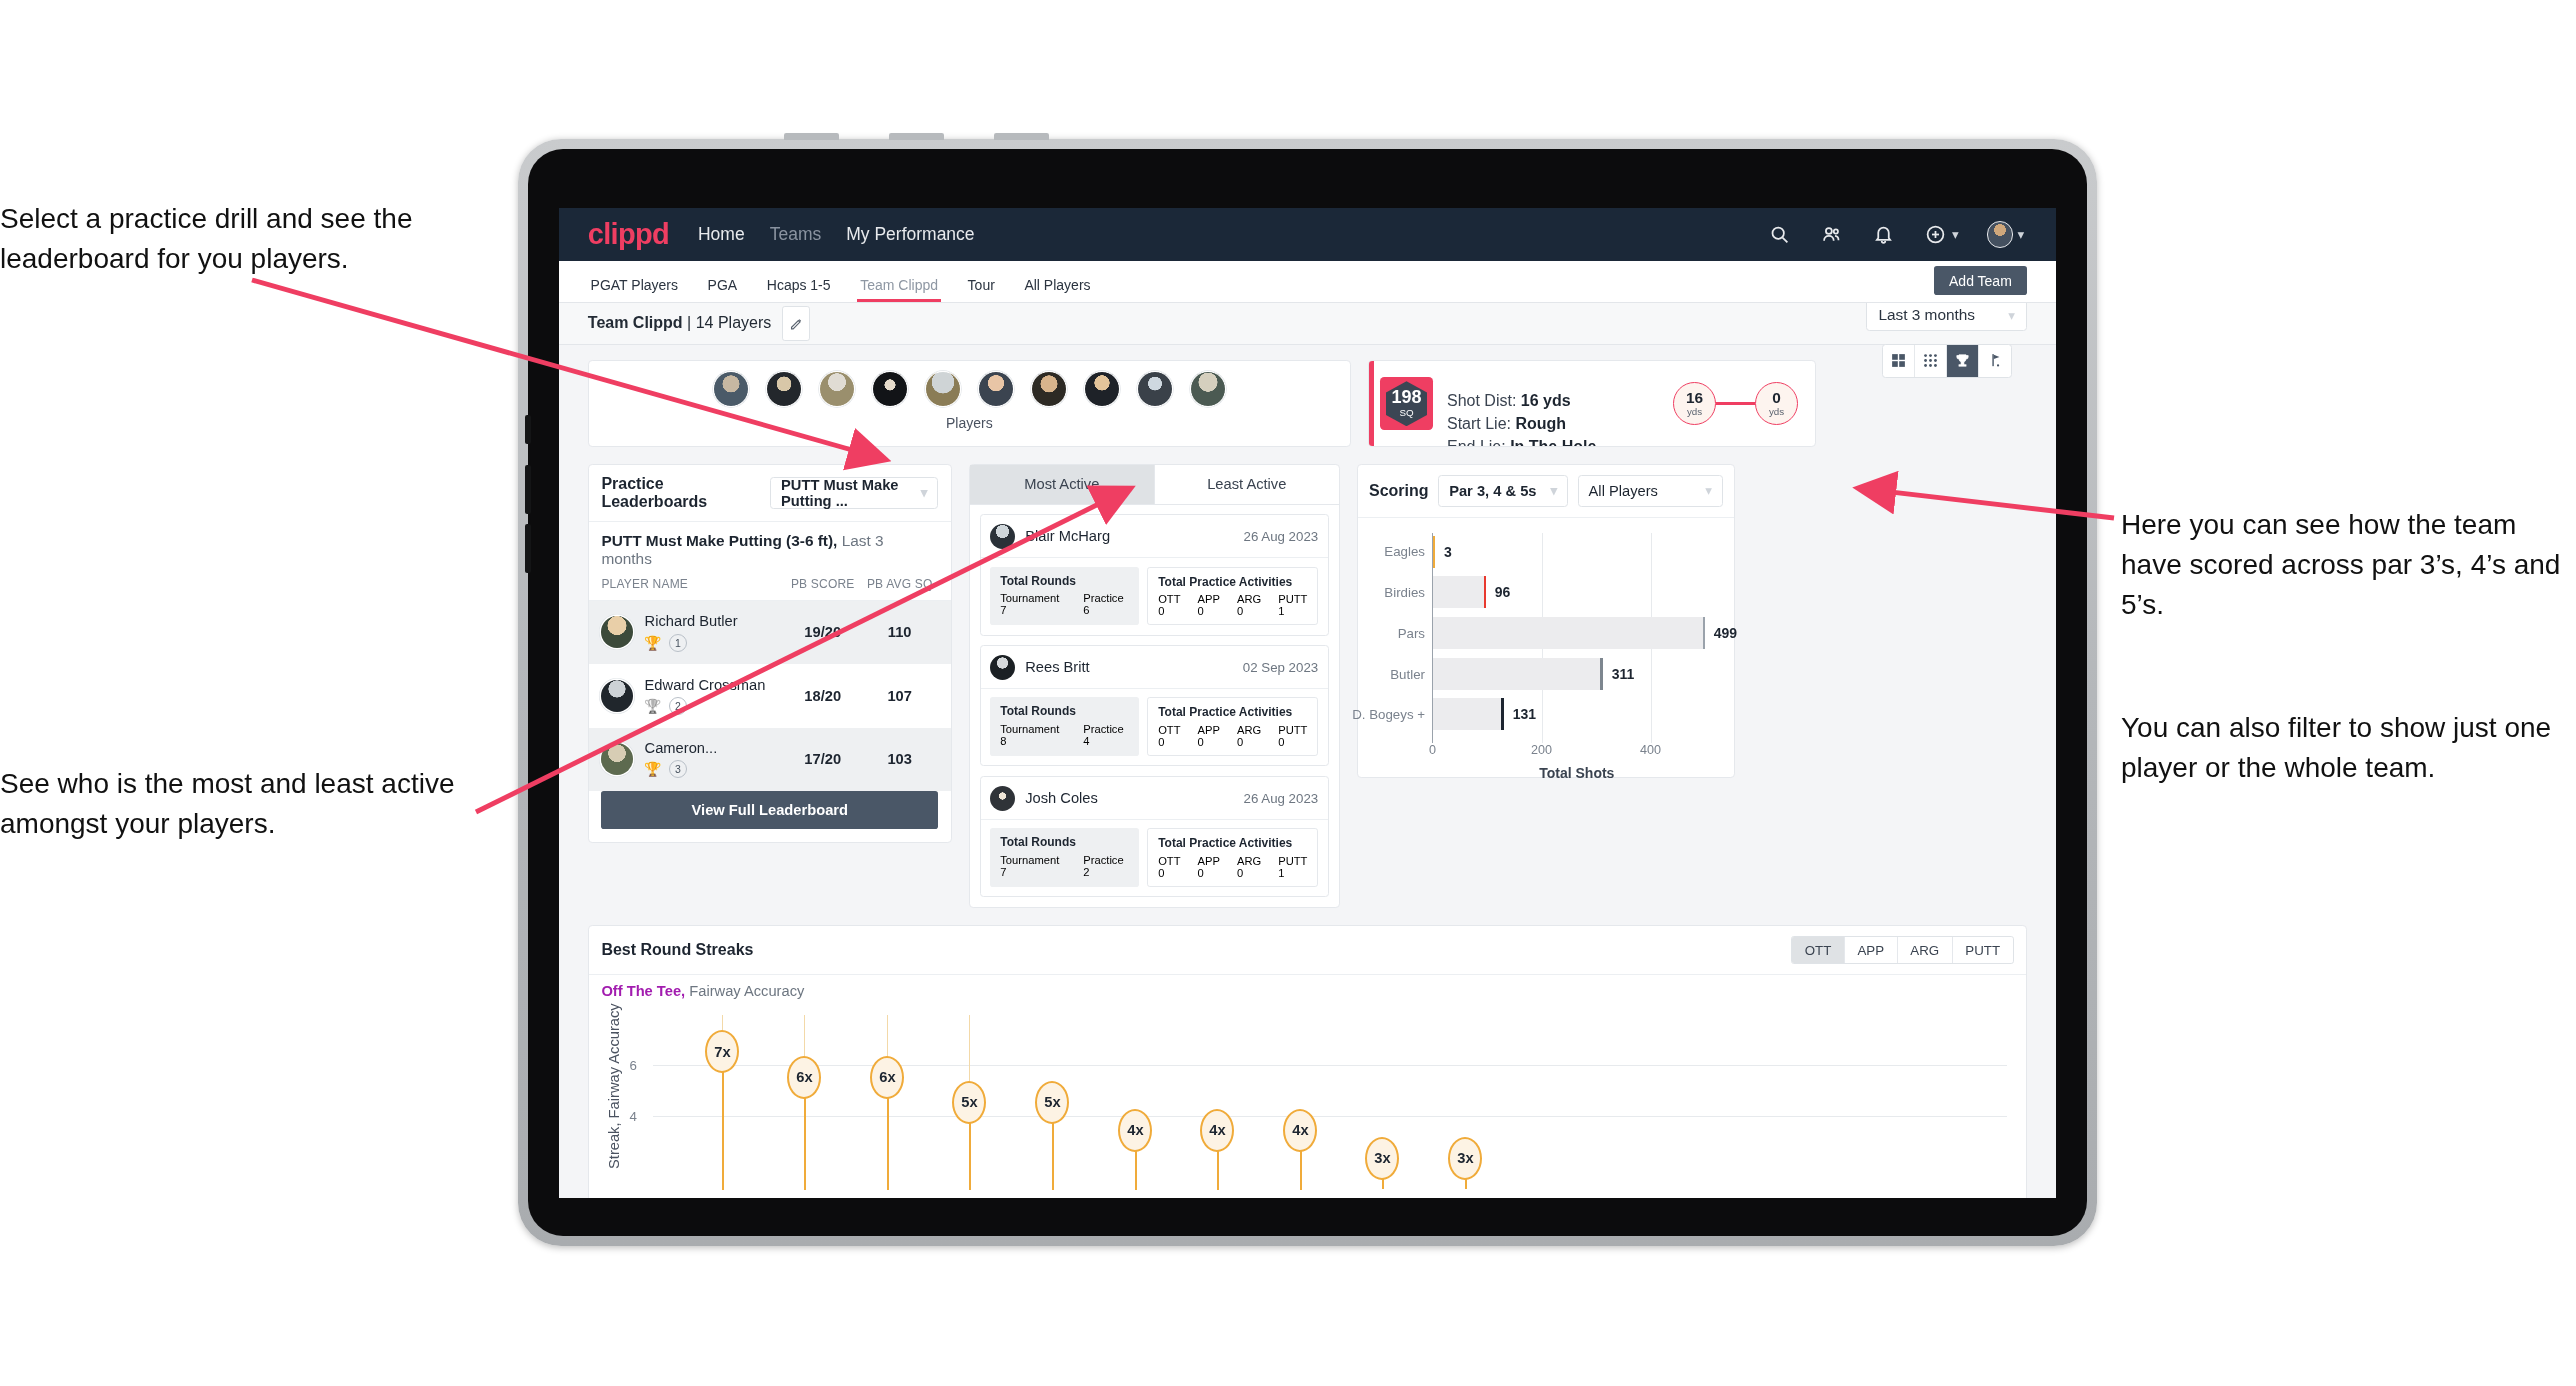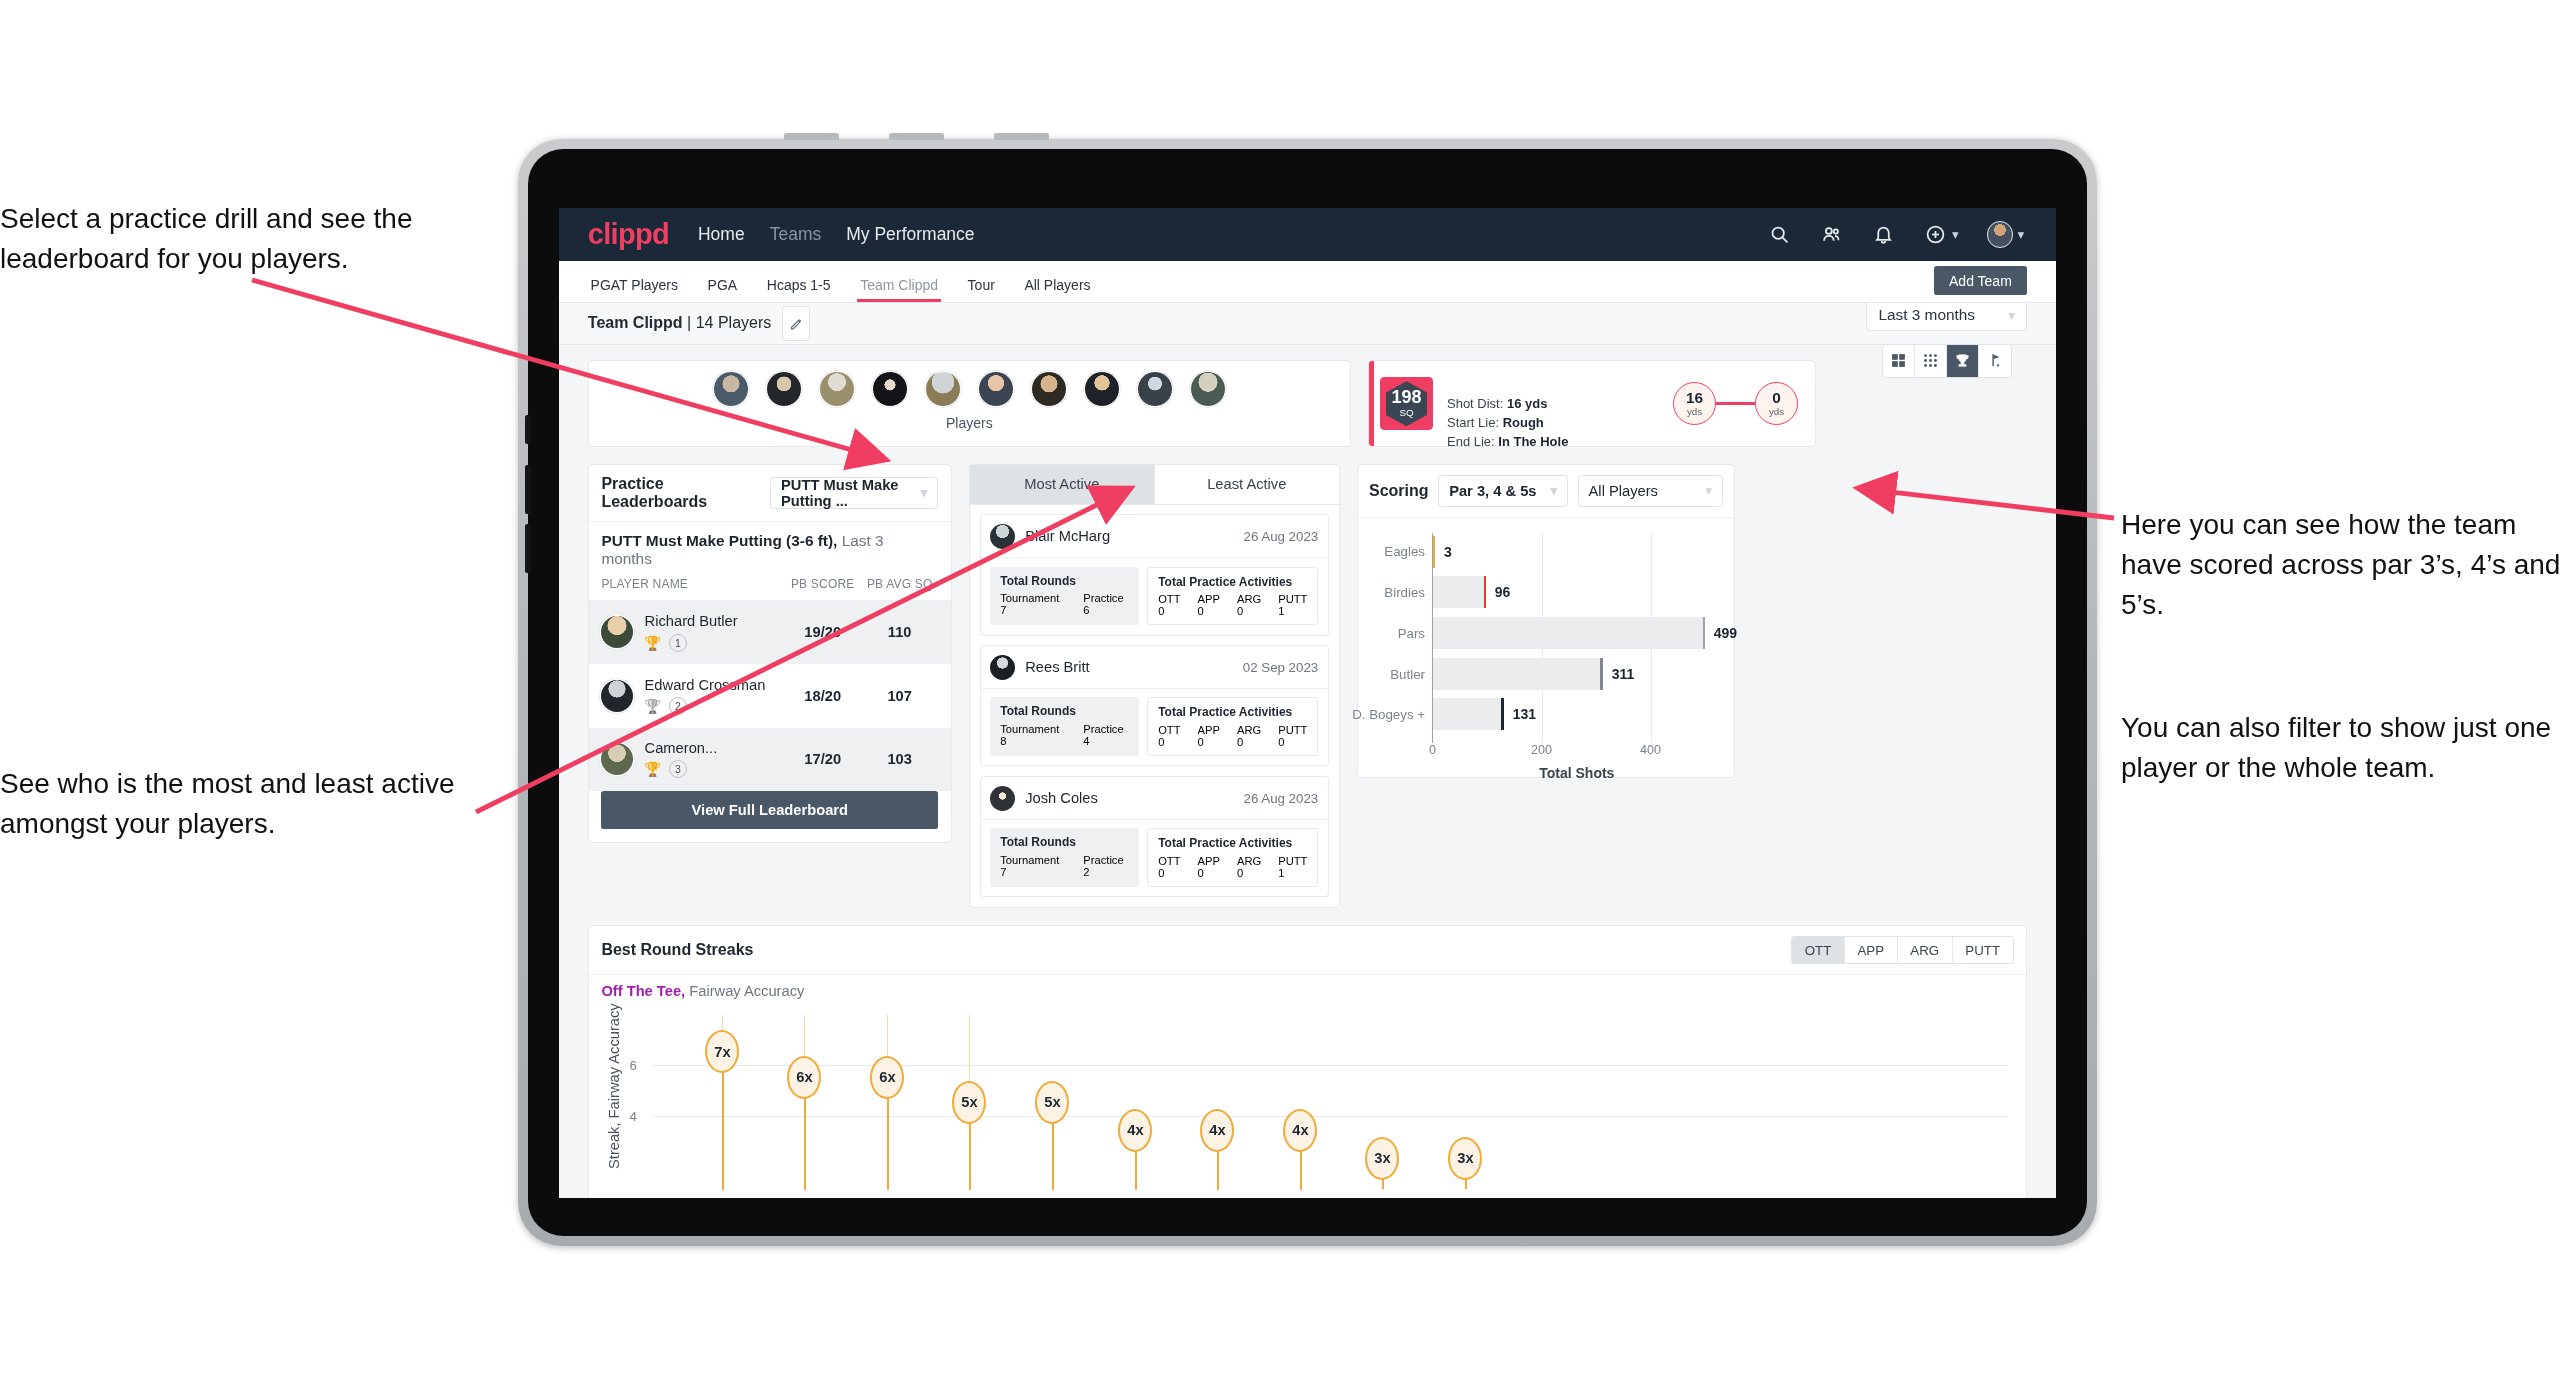--- a/index.html
+++ b/index.html
@@ -137,21 +137,21 @@
     width:53px; height:53px; background:#ef3e62; border-radius:4.2px; margin:0 14px 0 11.2px;
     display:flex; align-items:center; justify-content:center; position:relative; flex:none;
   }
   .hexi {
     width:41px; height:45px; background:#3b4654;
     clip-path: polygon(50% 0%, 100% 25%, 100% 75%, 50% 100%, 0% 75%, 0% 25%);
     display:flex; flex-direction:column; align-items:center; justify-content:center; color:#fff;
   }
   .hexi .n { font-size:18px; font-weight:700; line-height:1; }
   .hexi .u { font-size:9.8px; line-height:1.4; }
-  .sq-lines { font-size:13px; color:#3a4350; line-height:1.45;margin-top:40px; }
+  .sq-lines { font-size:16px; color:#3a4350; line-height:1.45;margin-top:40px; }
   .sq-lines b { font-weight:700; color:#1d2530; }
   .sq-dist { margin-left:auto; display:flex; align-items:center; gap:0; padding-right:4.2px;}
   .sq-circ {
     width:43px; height:43px; border-radius:50%; border:1.4px solid #ef3e62; background:#fdf4ef;
     display:flex; flex-direction:column; align-items:center; justify-content:center;
   }
   .sq-circ .n { font-size:15.4px; font-weight:700; color:#1d2530; line-height:1; }
   .sq-circ .u { font-size:9.8px; color:#5b6470; }
   .sq-line { width:39px; height:2.8px; background:#ef3e62; }
 

